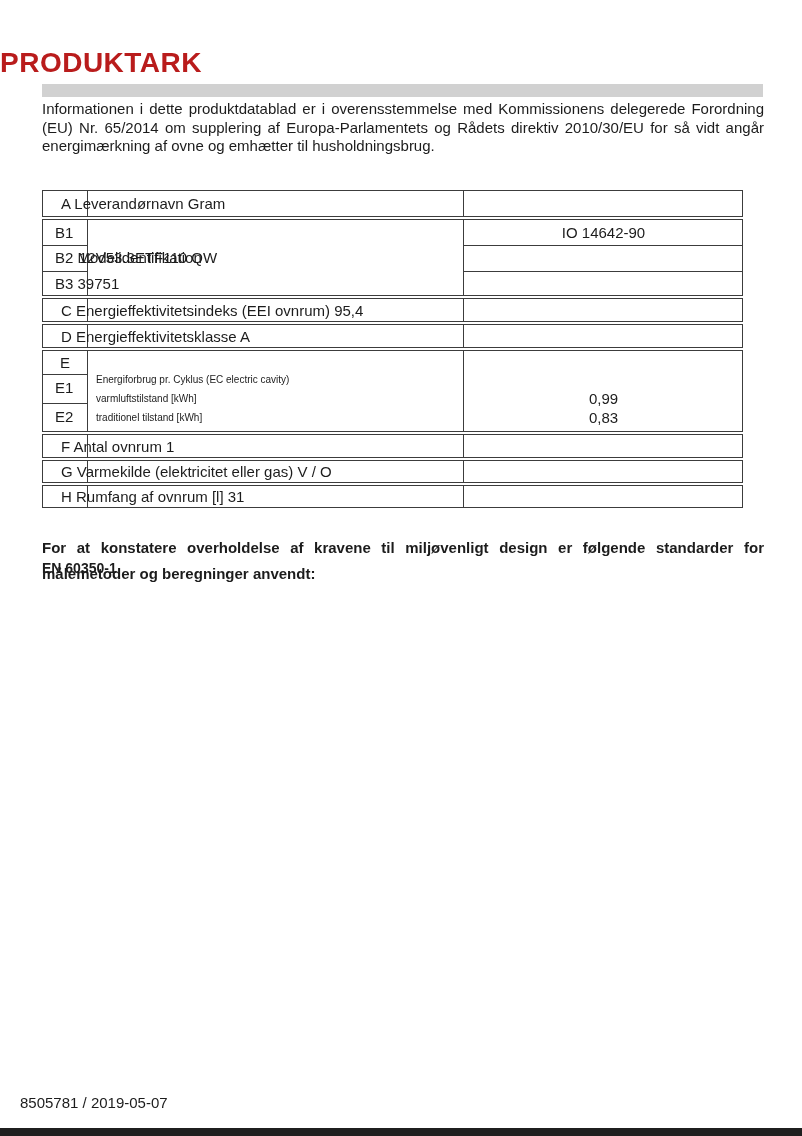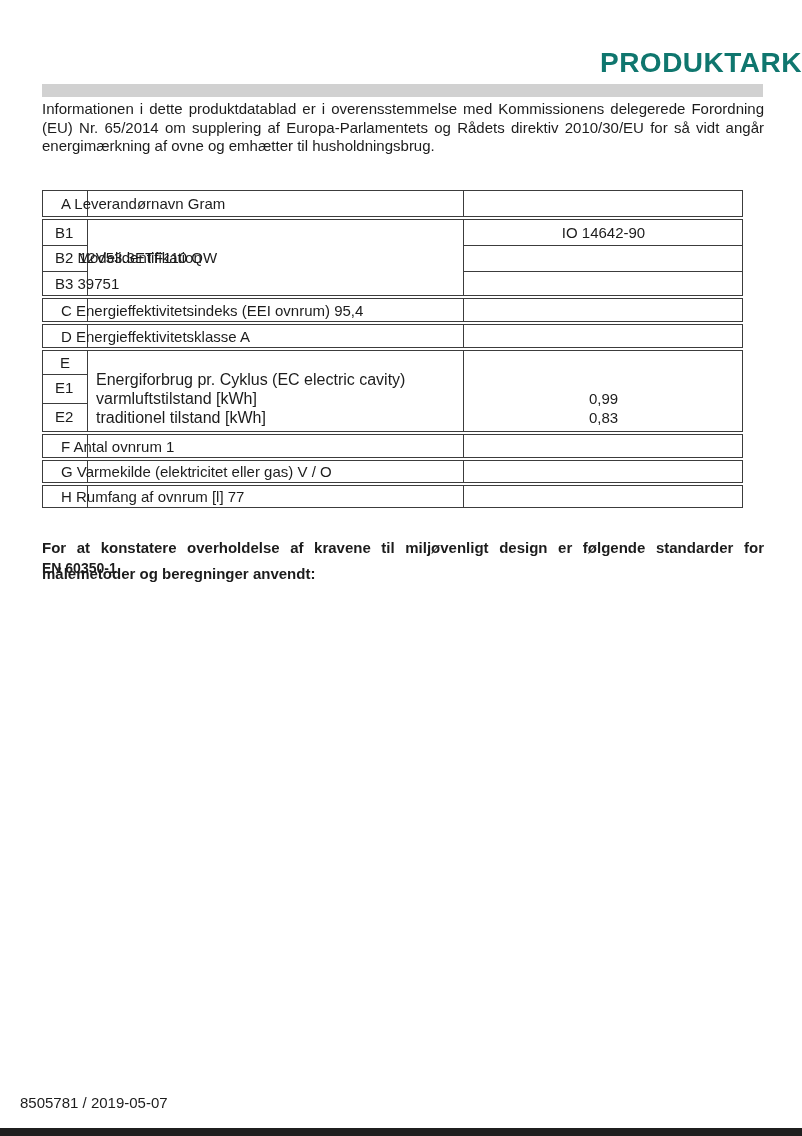--- a/index.html
+++ b/index.html
@@ -1,36 +1,36 @@
 <!DOCTYPE html>
 <html><head>
 <meta charset="utf-8">
 <style>
   html,body { margin:0; padding:0; background:#ffffff; }
   .page {
     position:relative; width:802px; height:1136px; background:#ffffff;
     font-family:"Liberation Sans", sans-serif; color:#1c1c1c; overflow:hidden;
   }
   .title {
-    position:absolute; top:47px; left:0; width:802px; text-align:right;
-    font-size:28px; font-weight:bold; letter-spacing:0.5px; color:#0f766e;
+    position:absolute; top:47px; left:0; width:802px; text-align:left;
+    font-size:28px; font-weight:bold; letter-spacing:0.5px; color:#b91c1c;
   }
   .graybar { position:absolute; left:42px; top:84px; width:721px; height:13px; background:#d1d1d1; }
   .intro {
     position:absolute; left:42px; top:100px; width:722px;
     font-size:15px; line-height:18.5px; text-align:justify;
   }
   .sec { position:absolute; left:42px; width:701px; box-sizing:border-box; border:1px solid #3c3c3c; background:#fff; }
   .v1 { position:absolute; left:44px; top:0; bottom:0; width:1px; background:#3c3c3c; z-index:1; }
   .v2 { position:absolute; left:420px; top:0; bottom:0; width:1px; background:#3c3c3c; z-index:1; }
   .hsep-left { position:absolute; left:0; width:44px; height:1px; background:#3c3c3c; z-index:1; }
   .hsep-right { position:absolute; left:420px; right:0; height:1px; background:#3c3c3c; z-index:1; }
   .t { position:absolute; font-size:15px; line-height:18px; white-space:nowrap; z-index:2; color:#1c1c1c; }
   .val { position:absolute; left:420px; width:281px; text-align:center; font-size:15px; line-height:18px; z-index:2; }
-  .eblock { position:absolute; left:53px; bottom:4px; font-size:16px; line-height:19px; z-index:2; white-space:nowrap; }
+  .eblock { position:absolute; left:53px; bottom:4px; font-size:10px; line-height:19px; z-index:2; white-space:nowrap; }
   .evals { position:absolute; left:420px; width:281px; bottom:4px; text-align:center; font-size:15px; line-height:19px; z-index:2; }
   
   .standards-head {
     position:absolute; left:42px; top:535px; width:722px;
     font-size:15px; line-height:26px; font-weight:bold; text-align:justify;
   }
   .standards-val { position:absolute; left:42px; top:559px; font-size:14px; line-height:19px;font-weight:bold; }
   .footer-text { position:absolute; left:20px; top:1094px; font-size:15px; }
   .bottombar { position:absolute; left:0; top:1128px; width:802px; height:8px; background:#1f1f1f; }
 </style>
@@ -102,21 +102,21 @@
 
   <div class="sec" style="top:460px; height:23px;">
     <div class="v1"></div>
     <div class="v2"></div>
     <span class="t" style="left:18px; top:2px;">G Varmekilde (elektricitet eller gas) V / O</span>
   </div>
 
   <div class="sec" style="top:485px; height:23px;">
     <div class="v1"></div>
     <div class="v2"></div>
-    <span class="t" style="left:18px; top:2px;">H Rumfang af ovnrum [l] 77</span>
+    <span class="t" style="left:18px; top:2px;">H Rumfang af ovnrum [l] 31</span>
   </div>
 
   <div class="standards-head">For at konstatere overholdelse af kravene til miljøvenligt design er følgende standarder for målemetoder og beregninger anvendt:</div>
   <div class="standards-val">EN 60350-1</div>
 
   <div class="footer-text">8505781 / 2019-05-07</div>
   <div class="bottombar"></div>
 
 </div>
 

